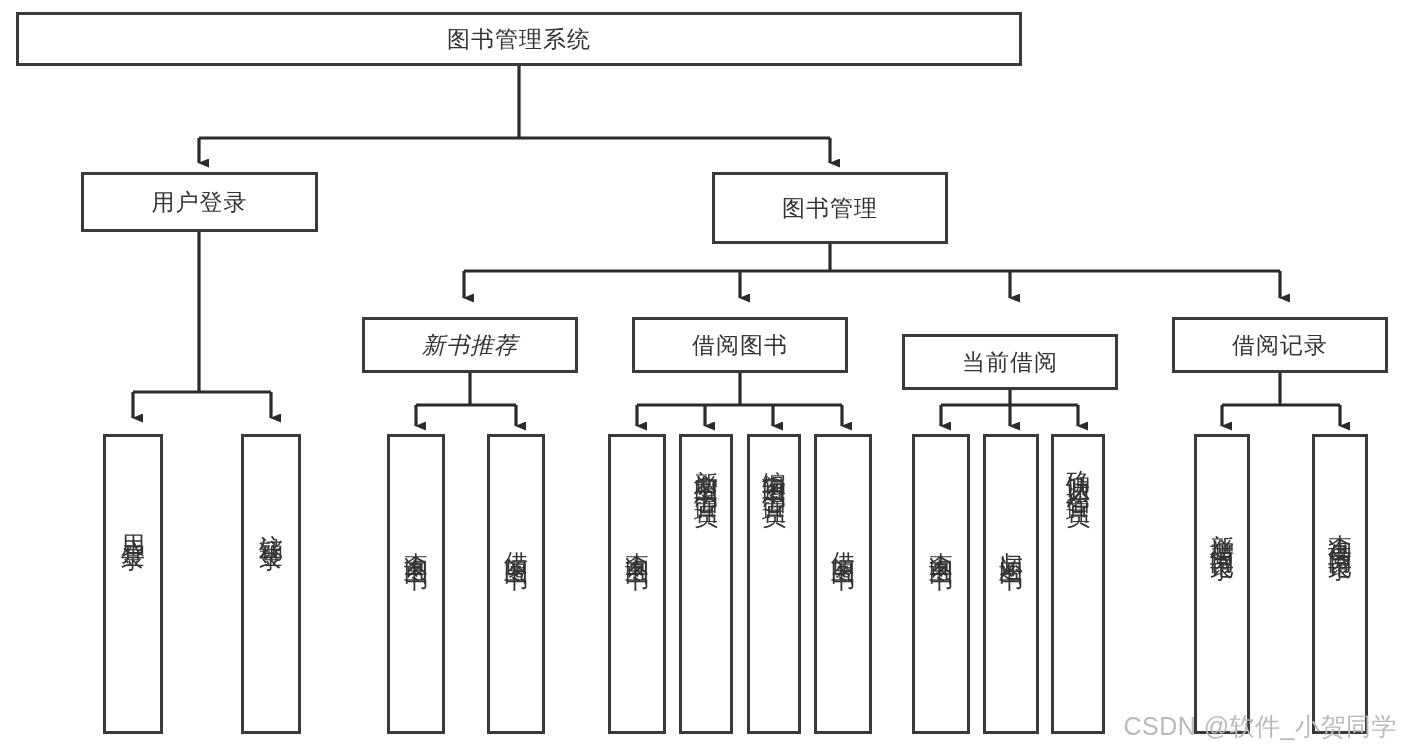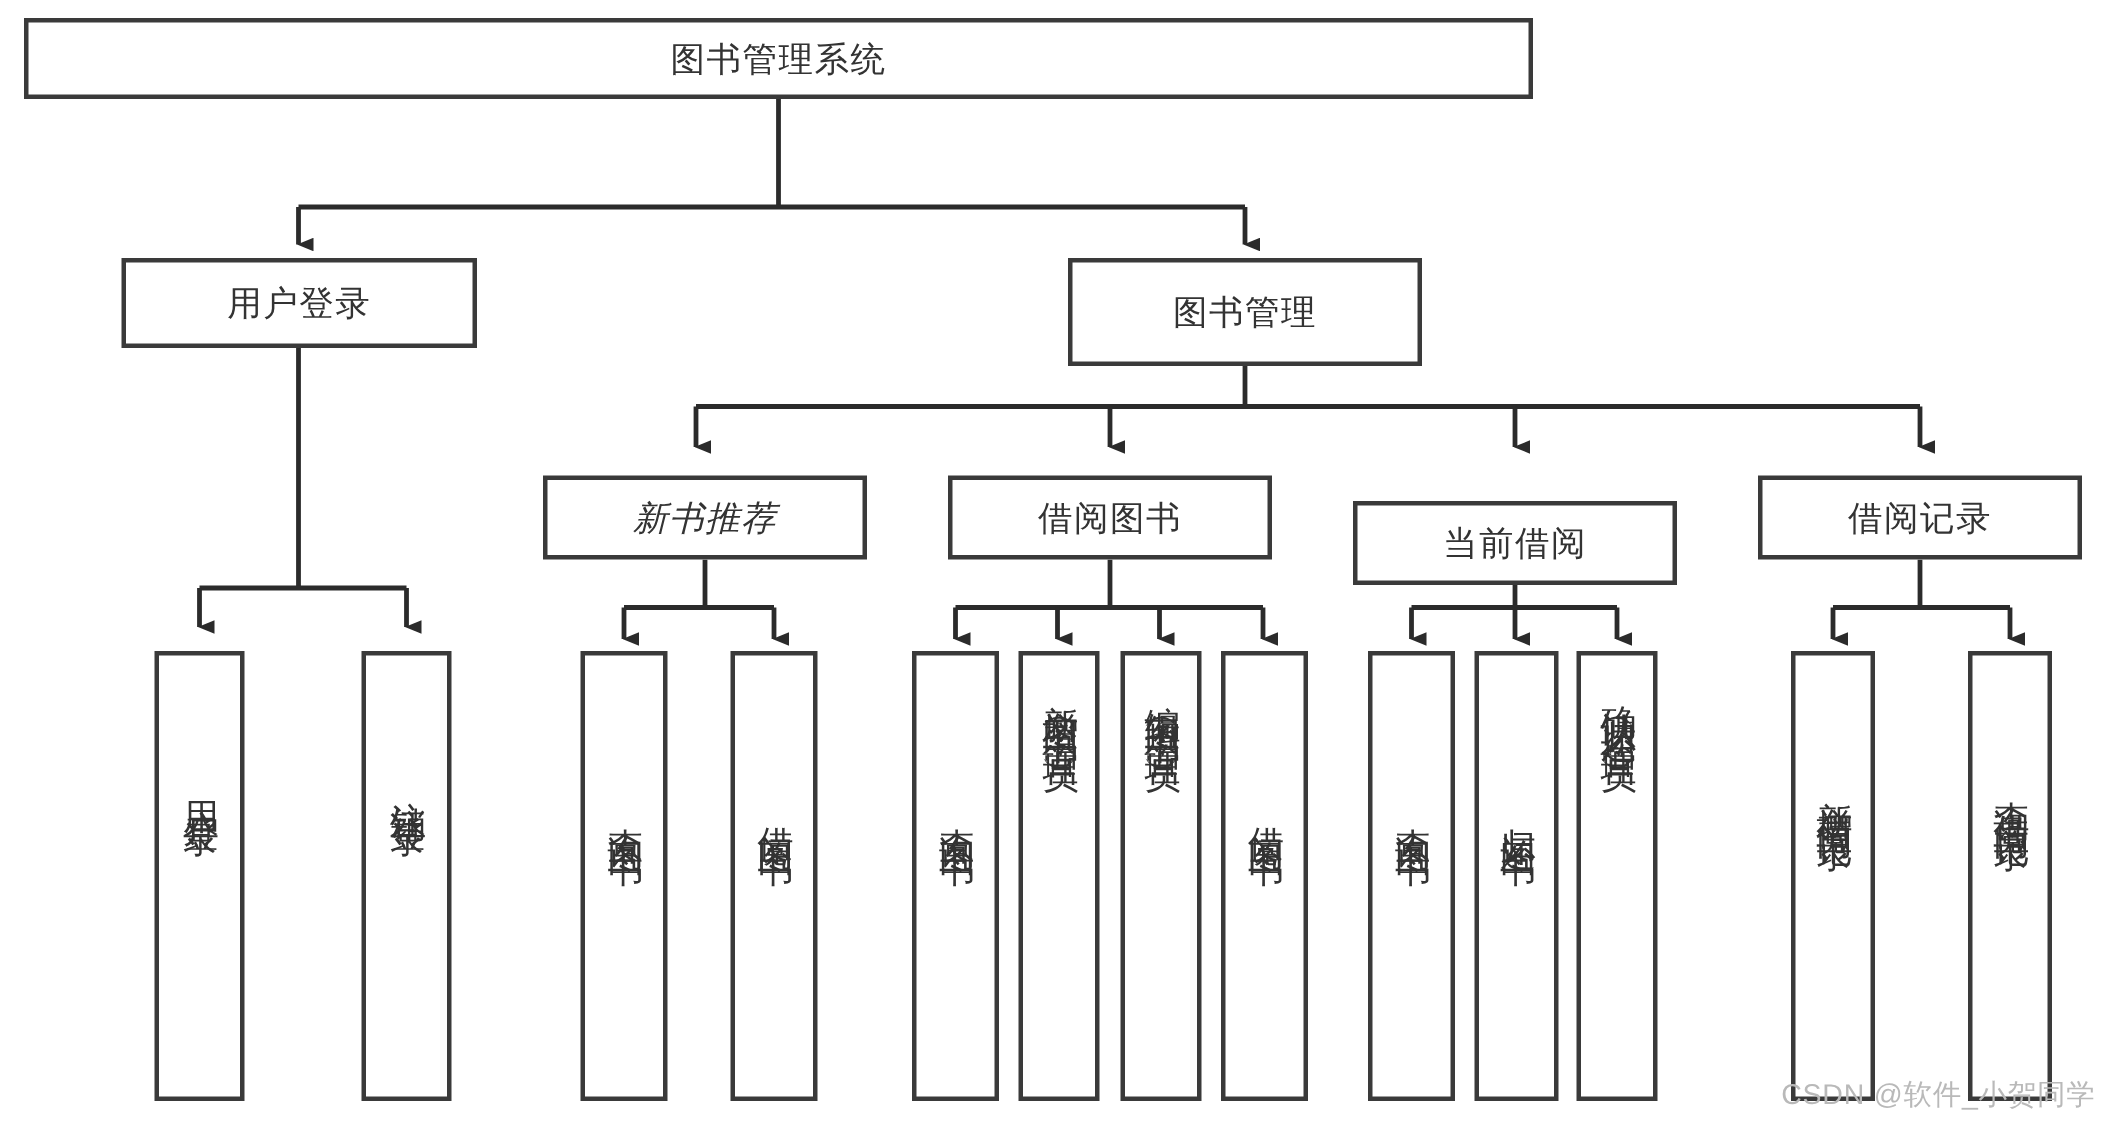--- a/index.html
+++ b/index.html
@@ -58,21 +58,21 @@
     white-space: nowrap;
     display: block;
   }
   .leaf.mid .node-label { margin-top: 78px; }
   .leaf.tall .node-label { margin-top: 14px; }
   .leaf.short .node-label { margin-top: 96px; }
   .watermark {
     position: absolute;
     right: 8px;
     bottom: 4px;
-    font-size: 19px;
+    font-size: 25px;
     color: #b9b9b9;
     white-space: nowrap;
     letter-spacing: 0.5px;
   }
 </style>
 </head>
 <body>
 
 <div id="canvas">
 

